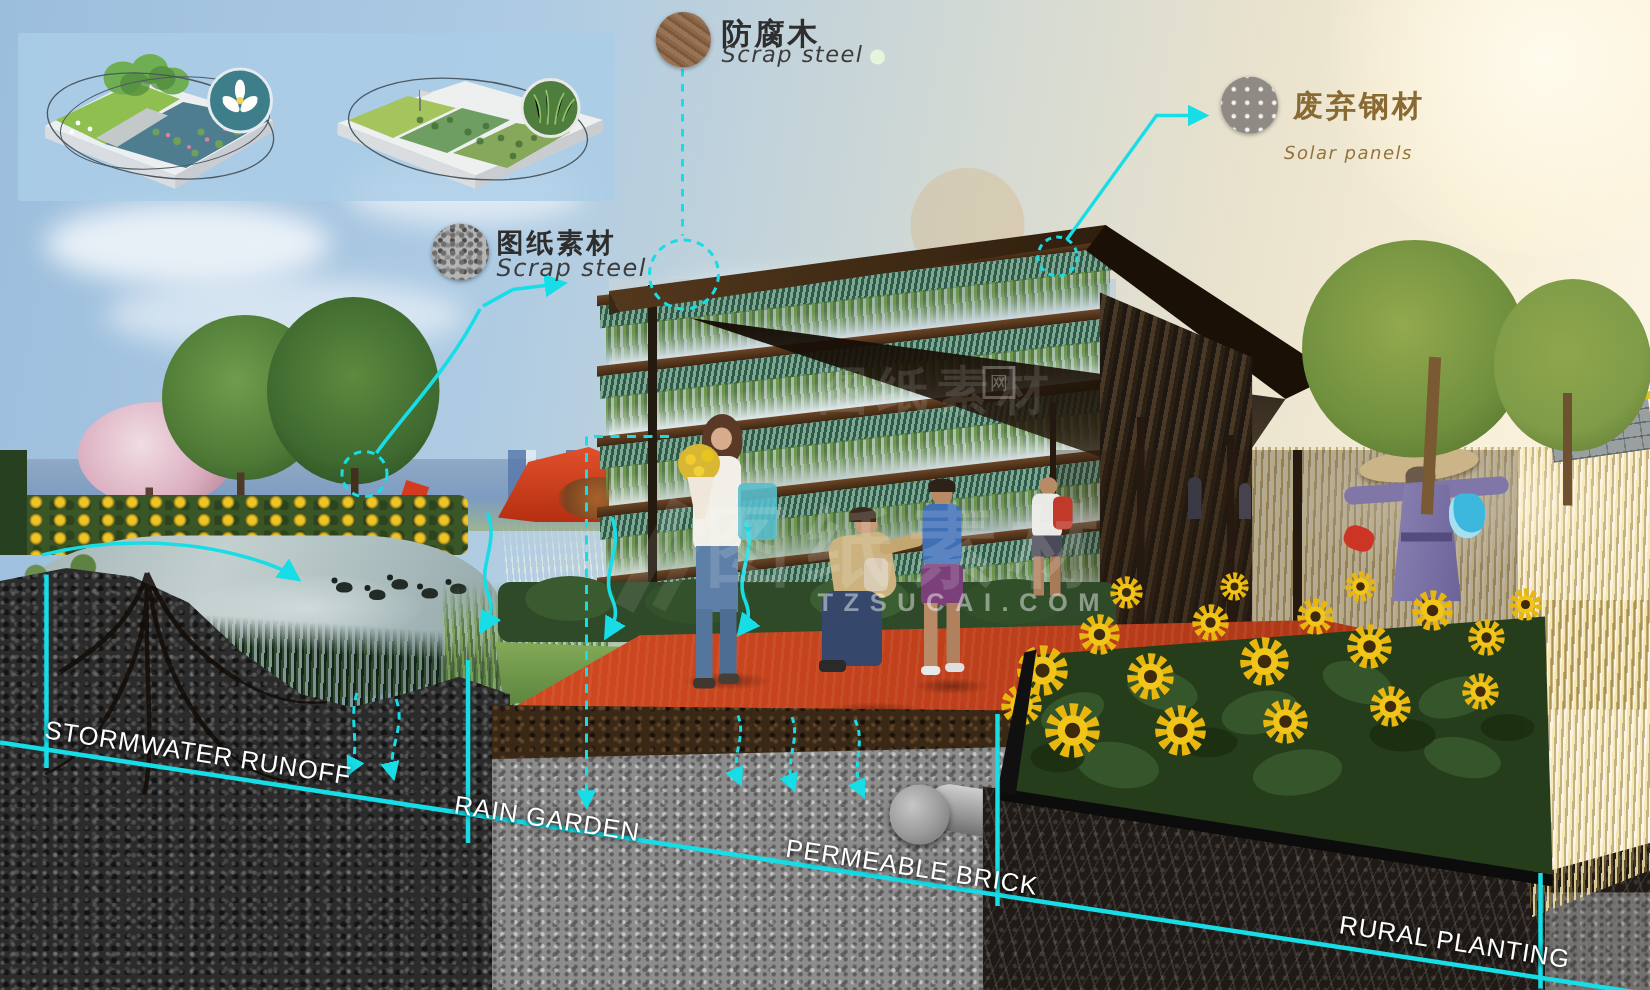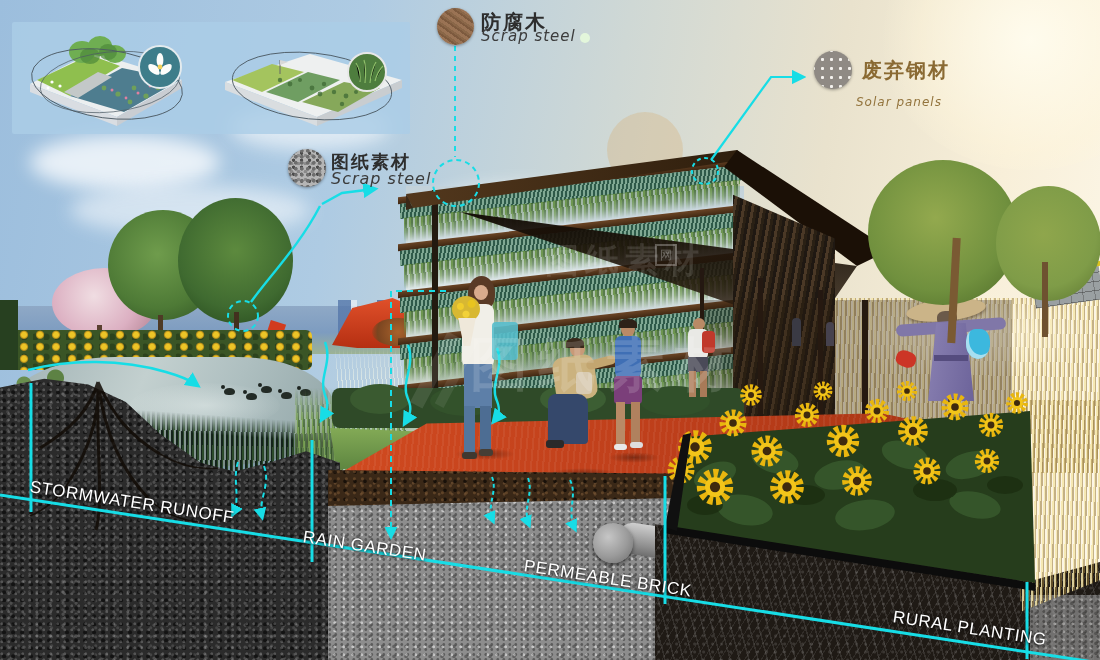--- a/index.html
+++ b/index.html
@@ -461,14 +461,15 @@
         </g>
       </g>
     </svg>
   </div>
 
   <div class="wm" style="left:655px;top:244px;width:18px;height:18px;border:2px solid rgba(255,255,255,.28);color:rgba(255,255,255,.3);font-size:12px;line-height:18px;text-align:center;">网</div>
   <div class="wm" style="left:545px;top:238px;font-size:34px;letter-spacing:6px;color:rgba(255,255,255,.12);font-weight:bold;">图纸素材</div>
   <div class="wm" style="left:470px;top:326px;font-size:58px;letter-spacing:10px;color:rgba(255,255,255,.15);font-weight:bold;">图纸素材</div>
   <div class="wm" style="left:428px;top:330px;width:14px;height:80px;background:rgba(255,255,255,.10);transform:rotate(28deg);"></div>
   <div class="wm" style="left:452px;top:334px;width:10px;height:76px;background:rgba(255,255,255,.08);transform:rotate(28deg);"></div>
+  <div class="wm" style="left:545px;top:392px;font-size:17px;letter-spacing:7px;color:rgba(255,255,255,.45);font-weight:bold;">TZSUCAI.COM</div>
 
 </div>
 
 </body></html>

